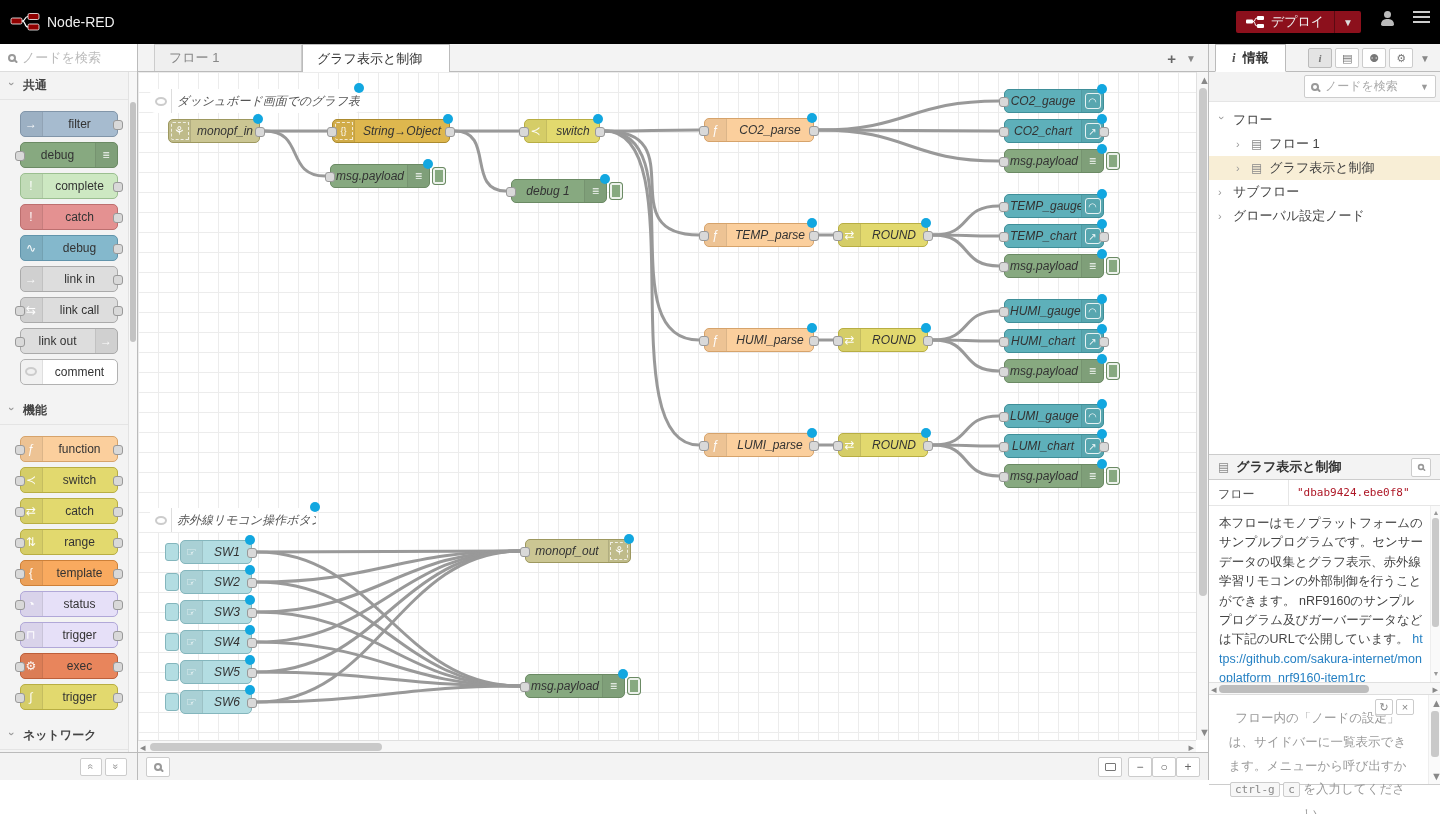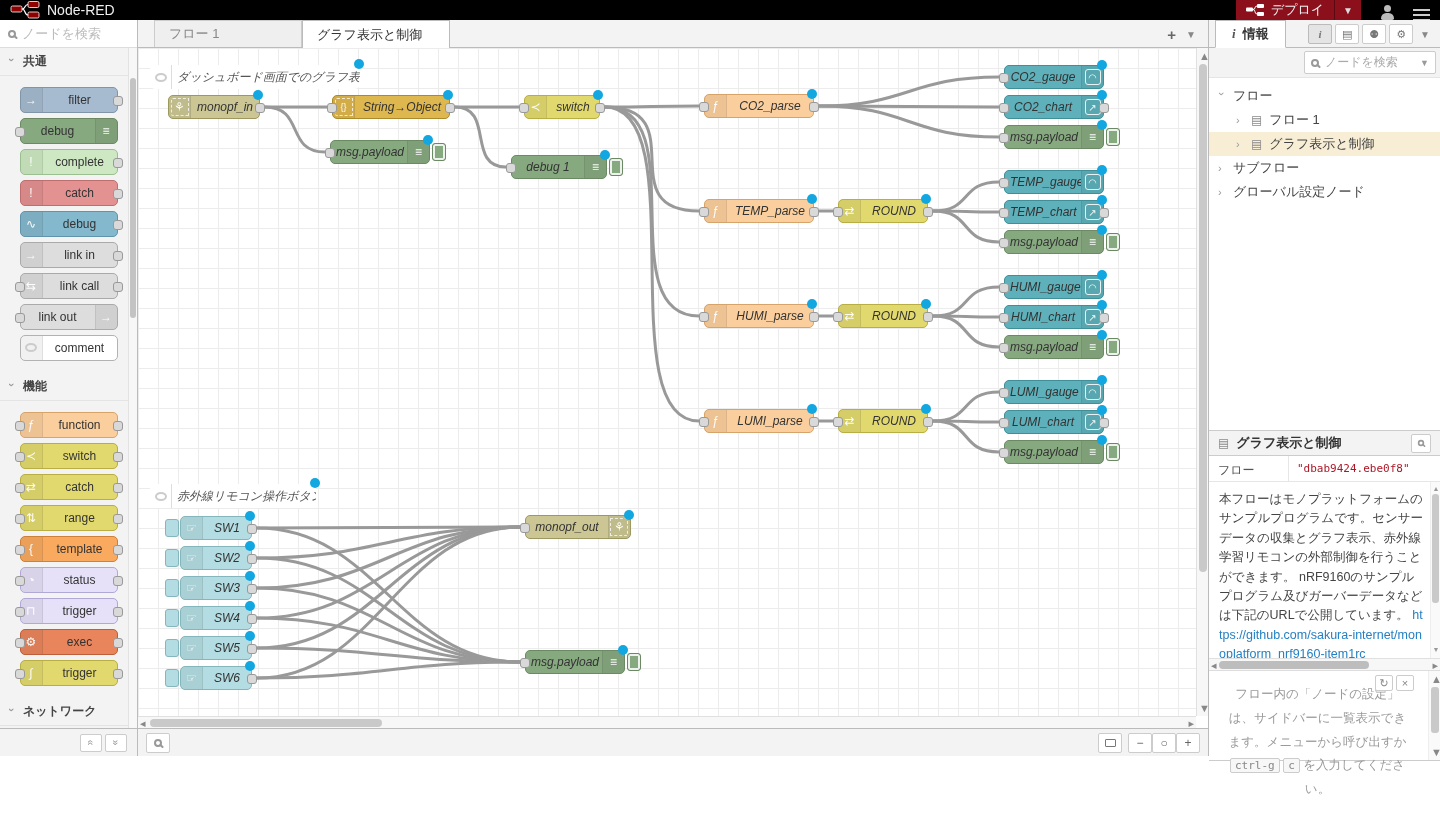--- a/index.html
+++ b/index.html
@@ -1,23 +1,23 @@
 <!DOCTYPE html>
 <html style="--deploy: #8C101C; --dot: #12a7e0; --grid: #ececec; --sel: #f8eed6; --link: #2580c3; --idred: #ad1625;"><head>
 <meta charset="utf-8">
 <style>
   html,body{margin:0;padding:0;width:1440px;height:814px;overflow:hidden;
     font-family:"Liberation Sans","DejaVu Sans",sans-serif;font-size:13px;background:#fff;color:#333;}
   *{box-sizing:border-box;}
   .app{width:1440px;height:814px;display:flex;flex-direction:column;}
 
   
-  .header{height:20px;background:#000;display:flex;align-items:center;padding:0 10px;flex:none;}
+  .header{height:44px;background:#000;display:flex;align-items:center;padding:0 10px;flex:none;}
   .app-title{color:#eee;font-size:14px;margin-left:7px;}
-  .header-right{margin-left:auto;display:flex;align-items:flex-end;gap:18px;padding-left:8px;}
+  .header-right{margin-left:auto;display:flex;align-items:flex-start;gap:18px;padding-left:8px;}
   .deploy-btn{background:var(--deploy);border-radius:2px;display:flex;align-items:center;height:22px;color:#eee;overflow:hidden;}
   .deploy-main{display:flex;align-items:center;gap:7px;padding:0 10px;font-size:13px;}
   .deploy-caret{border-left:1px solid rgba(0,0,0,.35);padding:0 8px;font-size:10px;color:#ddd;align-self:stretch;display:flex;align-items:center;}
   .user-ico{width:16px;height:16px;position:relative;}
   .user-ico .uh{width:7px;height:7px;border-radius:50%;background:#bbb;margin:0 auto;}
   .user-ico .ub{width:13px;height:7px;border-radius:6px 6px 2px 2px;background:#bbb;margin:1px auto 0;}
   .burger{display:flex;flex-direction:column;gap:3px;}
   .burger span{width:17px;height:2px;background:#ccc;display:block;}
 
   

